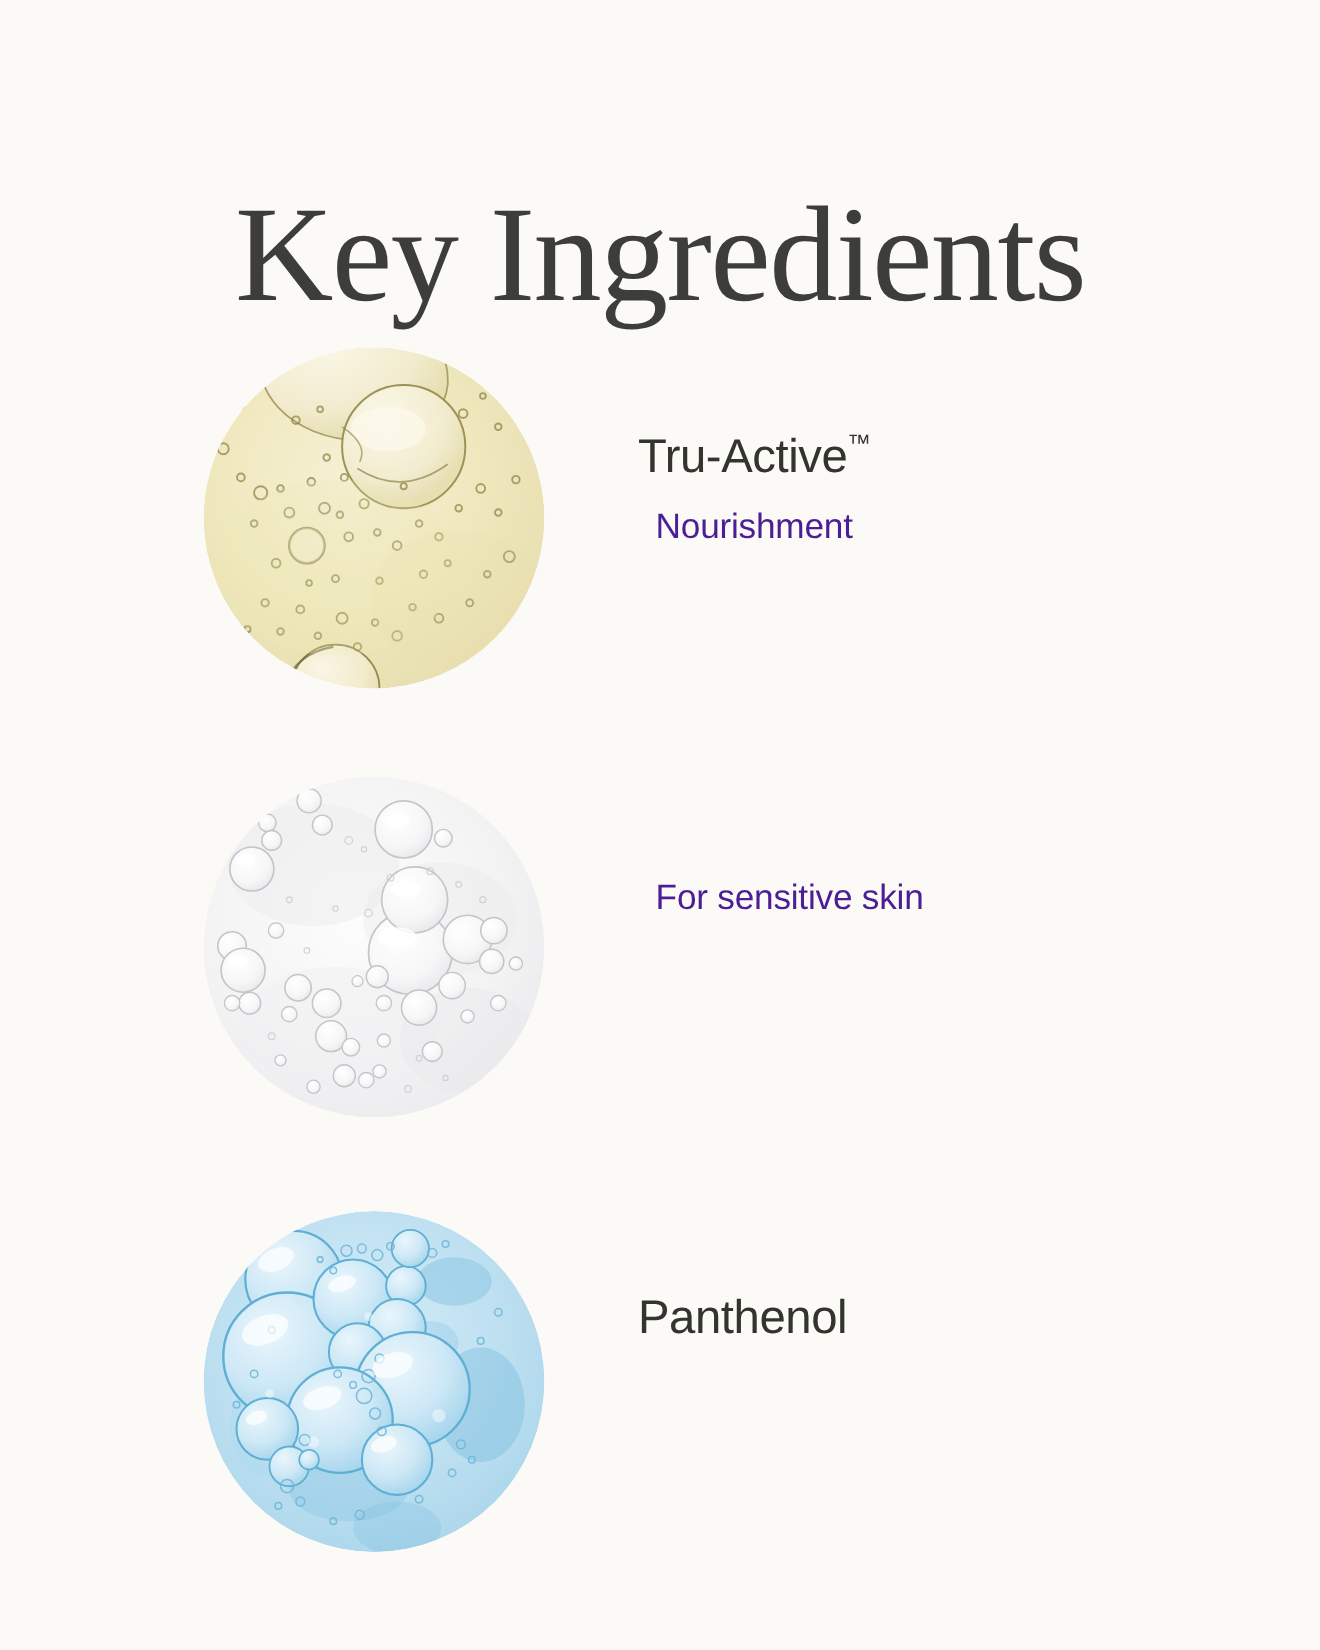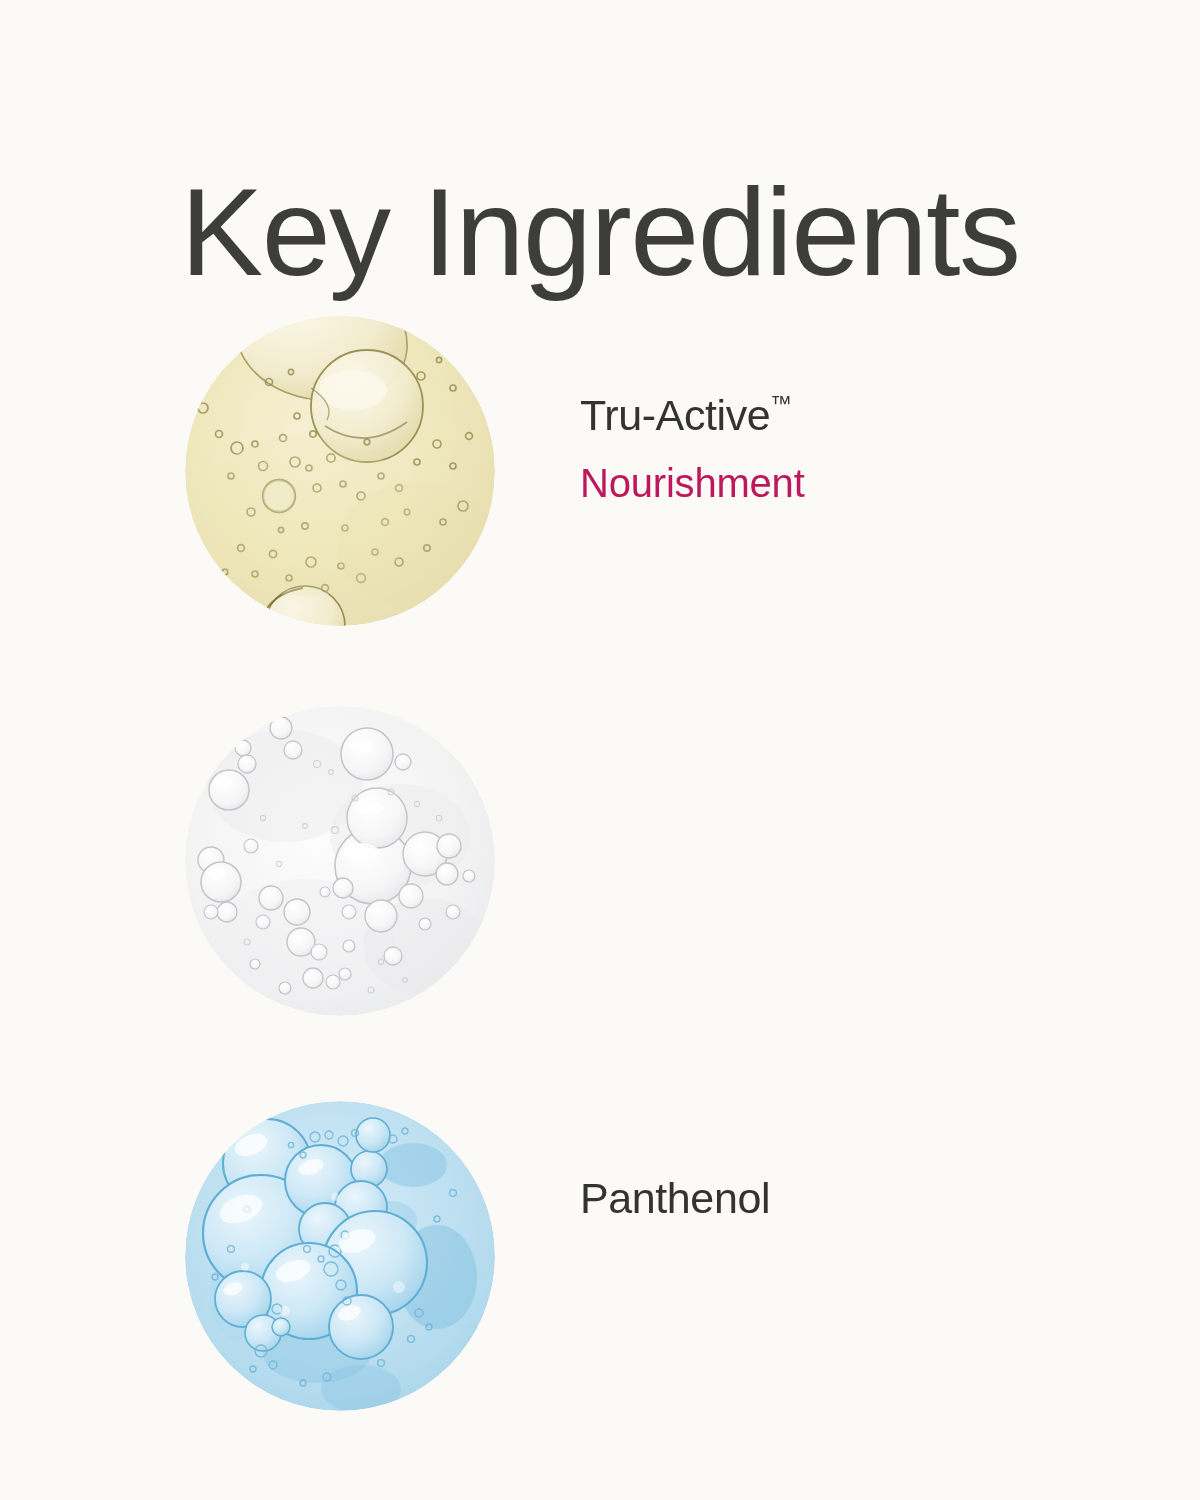--- a/index.html
+++ b/index.html
@@ -23,21 +23,21 @@
     background: #FBFAF6;
   }
 
   
   .page-title {
     position: absolute;
     left: 0;
     top: 78px;
     width: 1200px;
     text-align: center;
-    font-family: Liberation Sans, sans-serif;
+    font-family: Liberation Serif, serif;
     font-size: 124px;
     font-weight: 300;
     letter-spacing: -1.5px;
     color: #3D3D3B;
     line-height: 1.15;
     white-space: nowrap;
   }
 
   
   .ingredient-row {
@@ -86,26 +86,27 @@
     white-space: nowrap;
   }
   .ingredient-name .tm {
     font-size: 0.5em;
     vertical-align: 0.88em;
     letter-spacing: 0;
   }
   .ingredient-desc {
     margin-top: 18px;
     font-family: "Liberation Sans", sans-serif;
-    font-size: 40px;
+    font-size: 32px;
     font-weight: 300;
-    color: #be185d;
+    color: #4c1d95;
     letter-spacing: -0.2px;
     line-height: 1.2;
     white-space: nowrap;
+    margin-left: 16px;
   }
 </style>
 </head>
 <body>
 
 <div class="page">
 
   <h1 class="page-title">Key Ingredients</h1>
 
   <div class="ingredient-row row-1">
@@ -305,20 +306,21 @@
             <ellipse cx="184" cy="102" rx="14" ry="7"></ellipse>
             <ellipse cx="176" cy="40" rx="12" ry="6"></ellipse>
             <ellipse cx="38" cy="76" rx="9" ry="5"></ellipse>
             <ellipse cx="32" cy="168" rx="9" ry="5"></ellipse>
           </g>
         </g>
       </svg>
     </div>
 
     <div class="ingredient-text">
+      <div class="ingredient-desc">For sensitive skin</div>
     </div>
   </div>
 
   <div class="ingredient-row row-3">
 
     <div class="swatch">
       <svg viewBox="0 0 310 310" xmlns="http://www.w3.org/2000/svg">
         <defs>
           <radialGradient id="b-base" cx="46%" cy="38%" r="74%">
             <stop offset="0%" stop-color="#D7EDF8"></stop>

